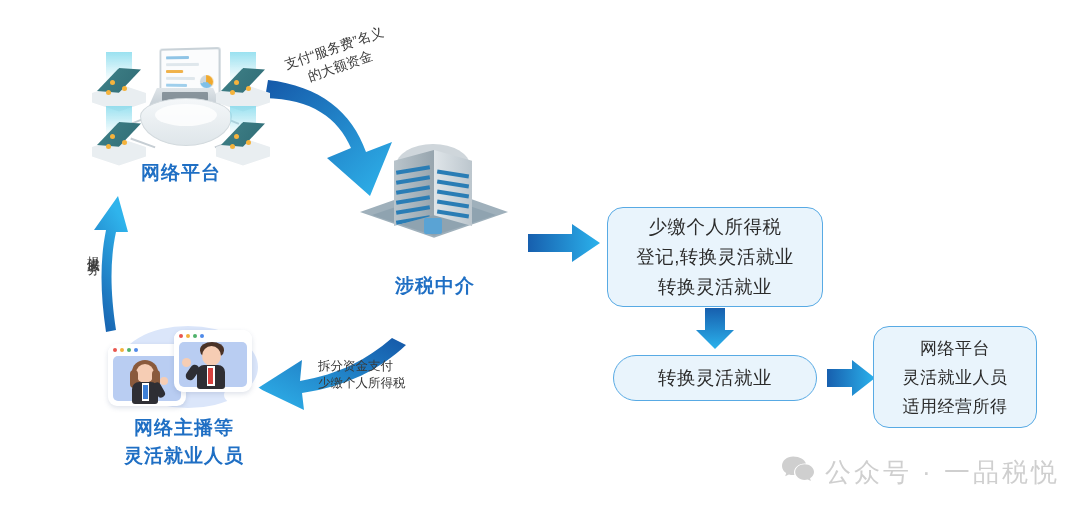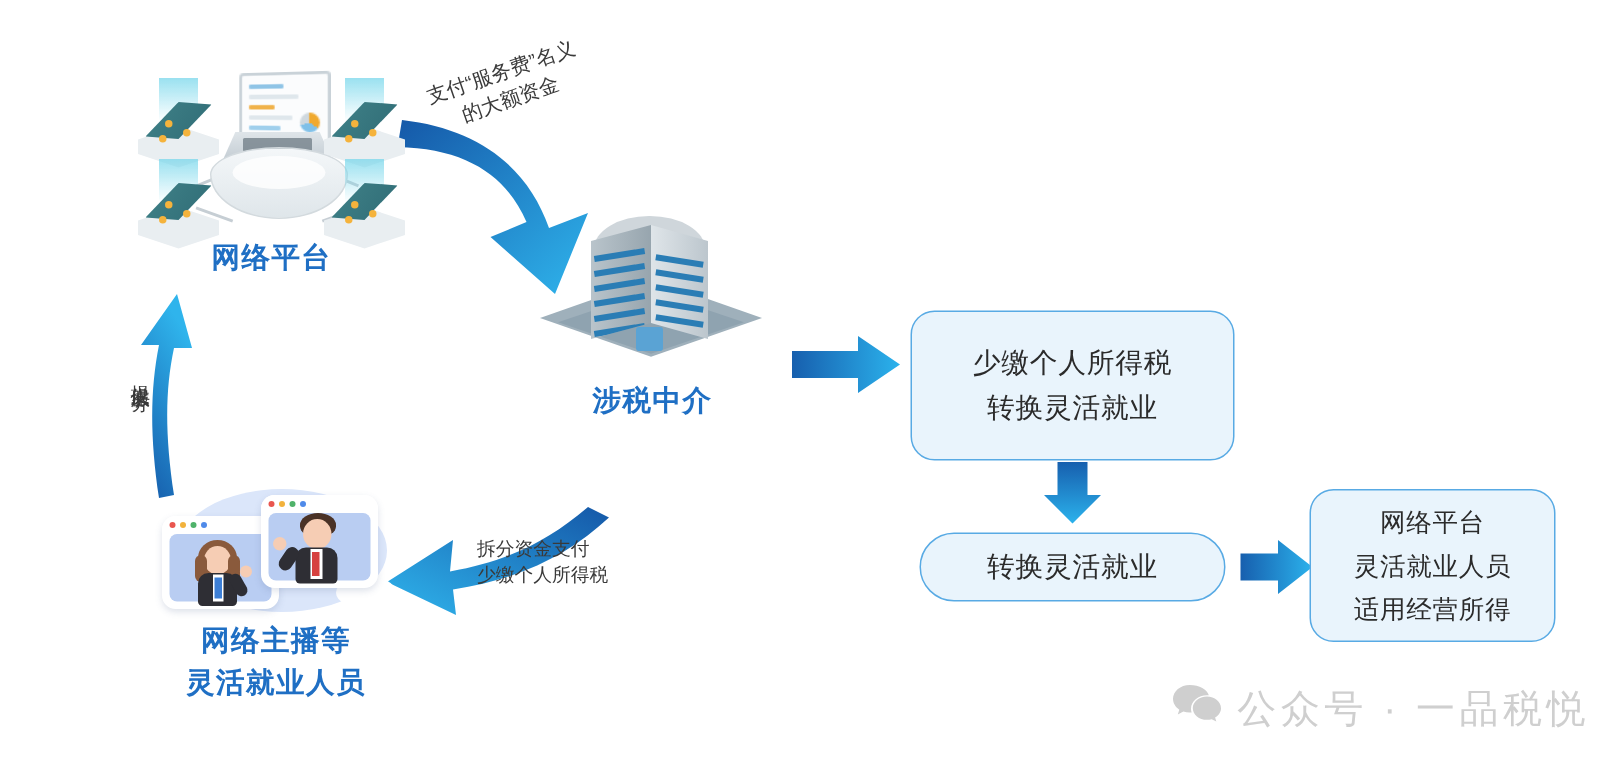--- a/index.html
+++ b/index.html
@@ -337,21 +337,21 @@
         <div class="band" style="left:3px;top:22px;width:32px;transform:rotate(9deg);"></div>
         <div class="band" style="left:3px;top:32px;width:32px;transform:rotate(9deg);"></div>
         <div class="band" style="left:3px;top:42px;width:32px;transform:rotate(9deg);"></div>
         <div class="band" style="left:3px;top:52px;width:32px;transform:rotate(9deg);"></div>
         <div class="band" style="left:3px;top:62px;width:32px;transform:rotate(9deg);"></div>
       </div>
       <div class="door"></div>
     </div>
   </div>
 
-  <div class="node-label" style="left:335px;top:254px;width:200px;line-height:27px;">
+  <div class="node-label" style="left:335px;top:272px;width:200px;line-height:27px;">
     <div>涉税中介</div>
   </div>
 
   <div class="st-wrap">
     <div class="st-blob"></div>
     <div class="cloud" style="left:0px;top:46px;width:34px;height:20px;"></div>
     <div class="cloud" style="left:10px;top:54px;width:26px;height:14px;"></div>
     <div class="cloud" style="left:128px;top:58px;width:40px;height:22px;"></div>
     <div class="cloud" style="left:142px;top:66px;width:30px;height:16px;"></div>
 
@@ -413,20 +413,21 @@
   <div class="ann-vert" style="left:84px;top:246px;">提供服务</div>
 
   <div class="ann small" style="left:318px;top:358px;">
     <div>拆分资金支付</div>
     <div>少缴个人所得税</div>
   </div>
 
   <div class="box r-lg" style="left:607px;top:207px;width:216px;height:100px;">
     <div>
       <div>少缴个人所得税</div>
+      <div>登记,转换灵活就业</div>
       <div>转换灵活就业</div>
     </div>
   </div>
 
   <div class="box r-pill" style="left:613px;top:355px;width:204px;height:46px;">
     <div>转换灵活就业</div>
   </div>
 
   <div class="box r-lg" style="left:873px;top:326px;width:164px;height:102px;font-size:17px;line-height:29px;">
     <div>

